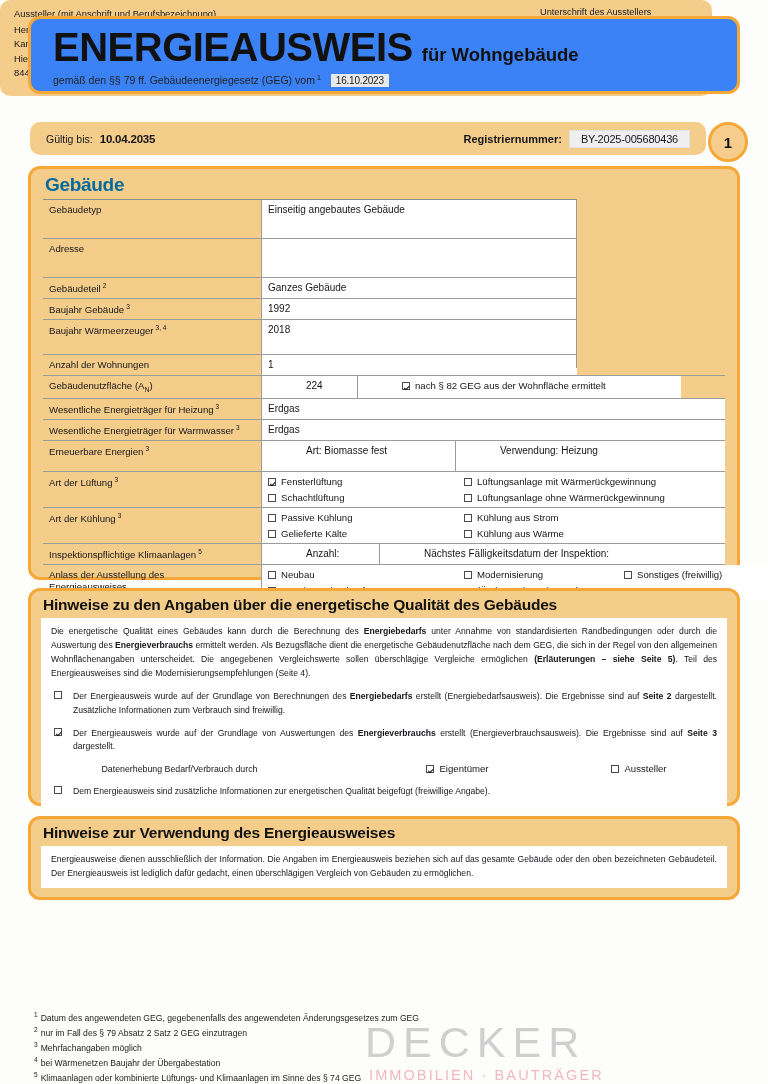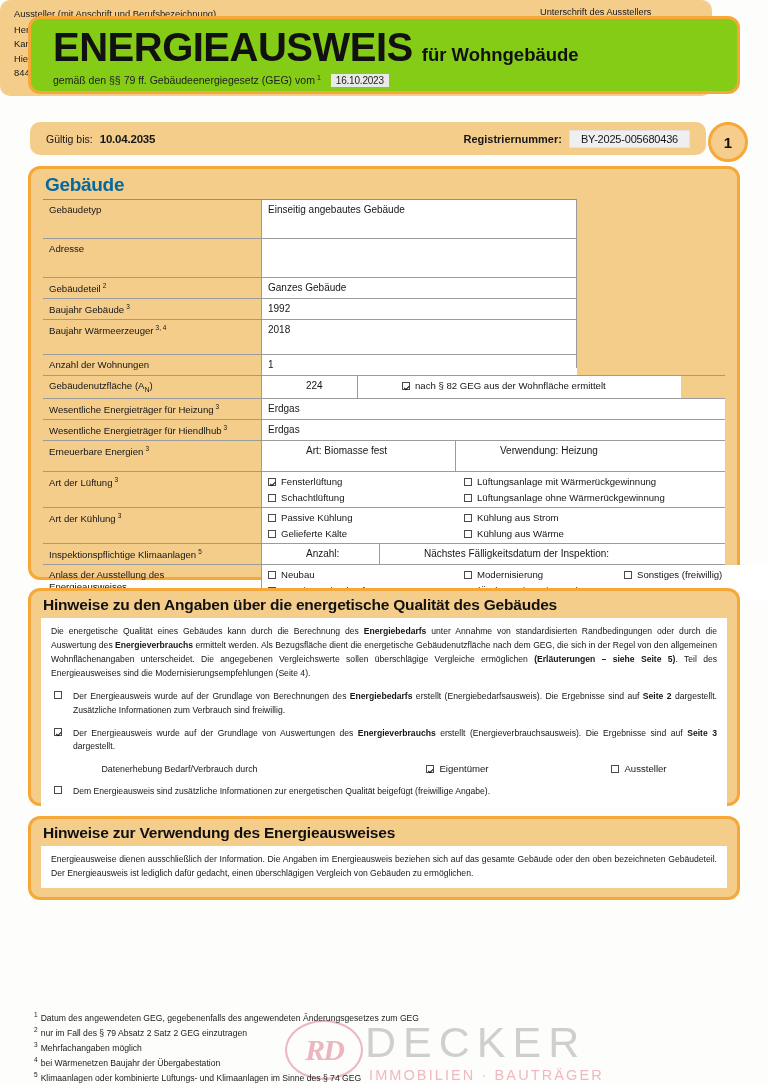--- a/index.html
+++ b/index.html
@@ -34,21 +34,21 @@
   .wm-sub{
     position:absolute;left:84px;top:49px;font-size:14.5px;letter-spacing:2.1px;
     color:#f0b8bf;font-weight:400;
   }
 
   
   .obox{
     position:absolute;
     border:3px solid #f5a838;
     border-radius:12px;
-    background:#84cc16;
+    background:#3b82f6;
     box-sizing:border-box;
     z-index:2;
   }
   .fillbox{
     position:absolute;
     background:#f5cd8a;
     border-radius:10px;
     box-sizing:border-box;
     z-index:2;
   }
@@ -183,21 +183,20 @@
   #footnotes{position:absolute;left:34px;top:1010px;width:700px;z-index:3;}
   .fn{font-size:8.6px;line-height:1.52;color:#1b1b1b;}
   .fn .sup{font-size:6.5px;vertical-align:super;margin-right:3px;}
 </style>
 </head>
 <body>
 
 <div class="page">
 
   <div class="watermark">
-    <div class="wm-rd">RD</div>
     <div class="wm-decker">DECKER</div>
     <div class="wm-sub">IMMOBILIEN · BAUTRÄGER</div>
   </div>
 
   <div class="obox" id="header">
     <div class="h-title">
       <span class="h-main">ENERGIEAUSWEIS</span>
       <span class="h-sub">für Wohngebäude</span>
     </div>
     <div class="h-law">
@@ -274,21 +273,21 @@
           <div class="val h18" style="flex:1;background:#f5cd8a;border-left:none;"></div>
         </div>
       </div>
 
       <div class="row">
         <div class="lab h18"><span>Wesentliche Energieträger für Heizung</span><span class="sup">3</span></div>
         <div class="val h18">Erdgas</div>
       </div>
 
       <div class="row">
-        <div class="lab h18"><span>Wesentliche Energieträger für Hiendlhub</span><span class="sup">3</span></div>
+        <div class="lab h18"><span>Wesentliche Energieträger für Warmwasser</span><span class="sup">3</span></div>
         <div class="val h18">Erdgas</div>
       </div>
 
       <div class="row">
         <div class="lab h30"><span>Erneuerbare Energien</span><span class="sup">3</span></div>
         <div class="cellsplit">
           <div class="val h30" style="flex:0 0 194px;">Art: Biomasse fest</div>
           <div class="val h30" style="flex:1;">Verwendung: Heizung</div>
         </div>
       </div>

